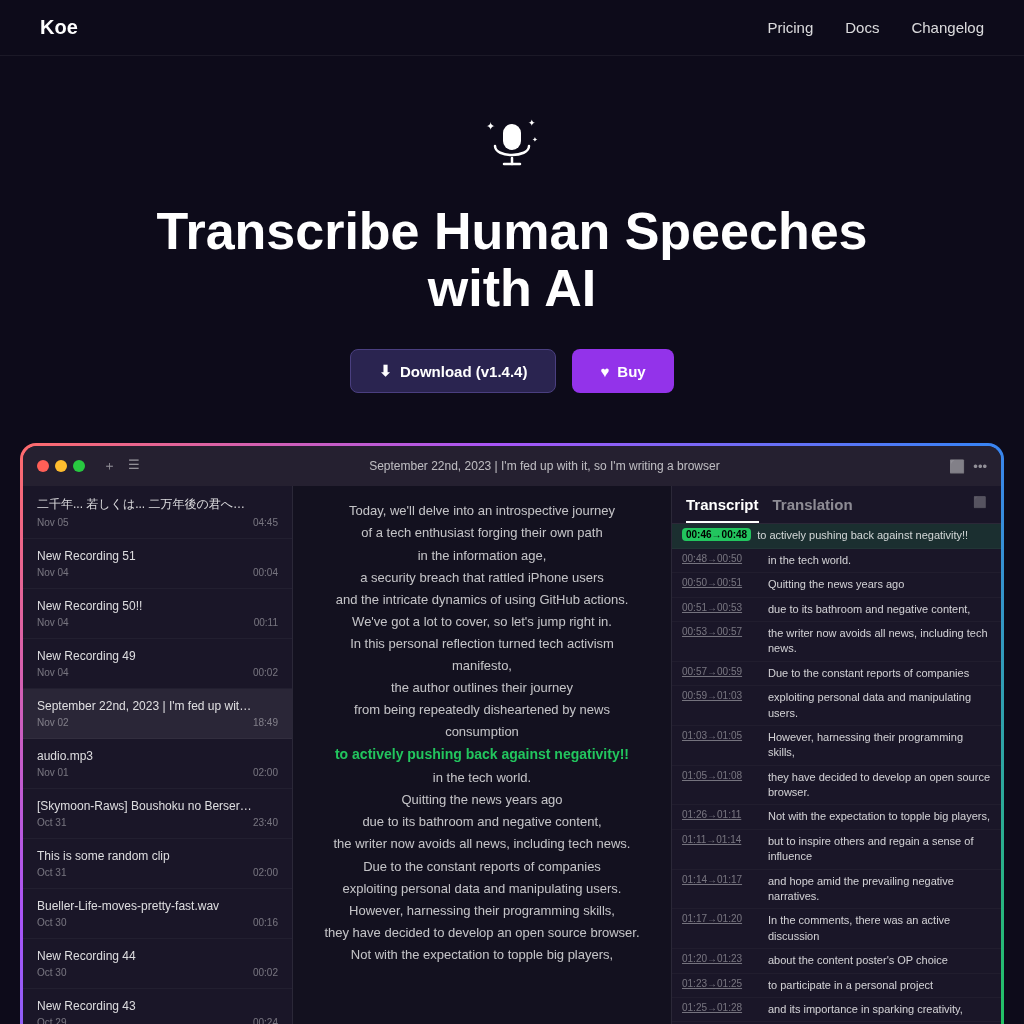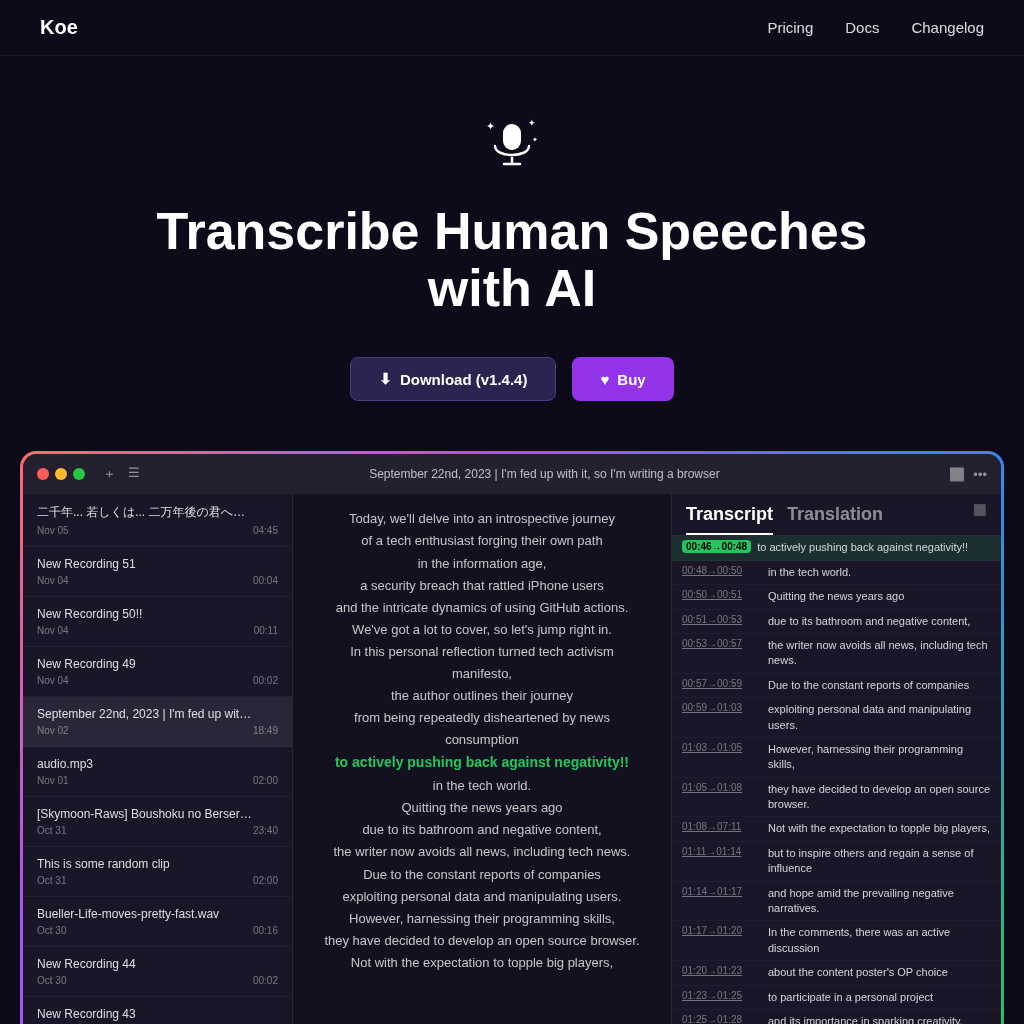--- a/index.html
+++ b/index.html
@@ -56,21 +56,21 @@
     .mic-icon svg {
       width: 56px;
       height: 56px;
     }
     .hero-title {
       font-size: 52px;
       font-weight: 800;
       line-height: 1.1;
       color: #fff;
       max-width: 820px;
-      margin-bottom: 40px;
+      margin-bottom: 32px;
     }
     .hero-buttons {
       display: flex;
       gap: 16px;
     }
     .btn-download {
       background: #2a2450;
       border: 1px solid #4a3f80;
       color: #fff;
       padding: 12px 28px;
@@ -215,21 +215,21 @@
       flex-direction: column;
       flex-shrink: 0;
     }
     .panel-tabs {
       display: flex;
       padding: 10px 14px 0;
       gap: 14px;
       border-bottom: 1px solid rgba(255,255,255,0.08);
     }
     .panel-tab {
-      font-size: 18px;
+      font-size: 15px;
       font-weight: 600;
       padding-bottom: 8px;
       cursor: pointer;
       color: rgba(255,255,255,0.5);
     }
     .panel-tab.active {
       color: #fff;
       border-bottom: 2px solid #fff;
     }
     .panel-tab-icon {
@@ -480,21 +480,21 @@
     </div>
             <div class="transcript-row">
       <span class="ts-badge-plain">01:03→01:05</span>
       <span class="ts-text">However, harnessing their programming skills,</span>
     </div>
             <div class="transcript-row">
       <span class="ts-badge-plain">01:05→01:08</span>
       <span class="ts-text">they have decided to develop an open source browser.</span>
     </div>
             <div class="transcript-row">
-      <span class="ts-badge-plain">01:08→07:11</span>
+      <span class="ts-badge-plain">01:26→01:11</span>
       <span class="ts-text">Not with the expectation to topple big players,</span>
     </div>
             <div class="transcript-row">
       <span class="ts-badge-plain">01:11→01:14</span>
       <span class="ts-text">but to inspire others and regain a sense of influence</span>
     </div>
             <div class="transcript-row">
       <span class="ts-badge-plain">01:14→01:17</span>
       <span class="ts-text">and hope amid the prevailing negative narratives.</span>
     </div>

